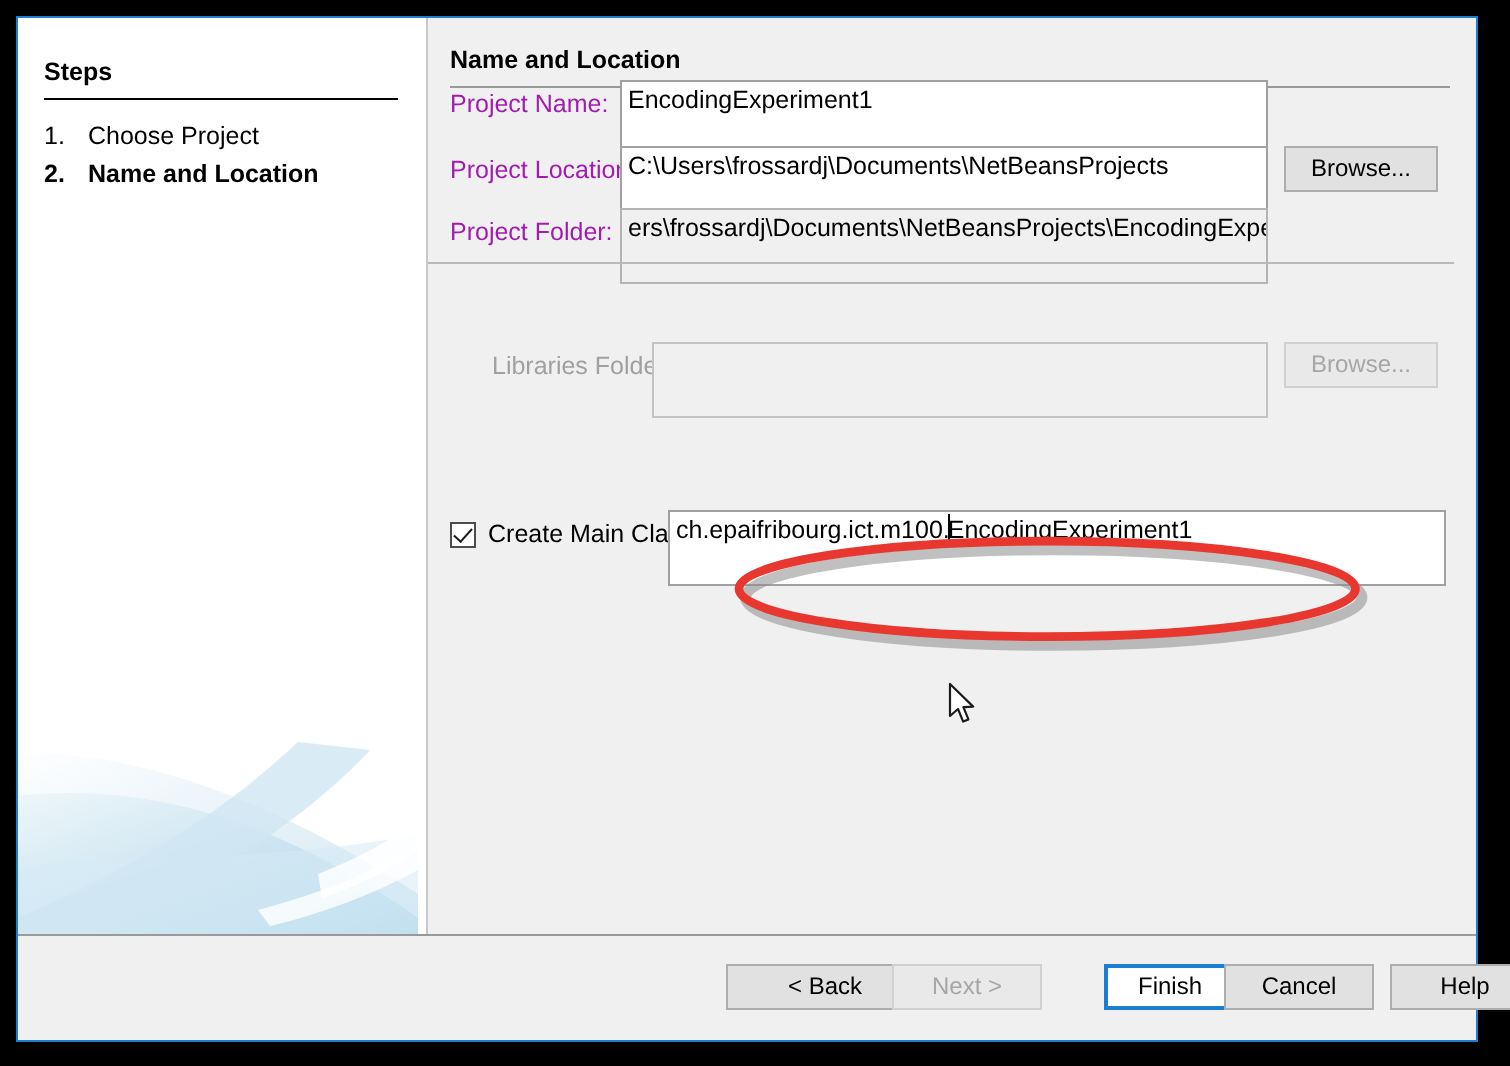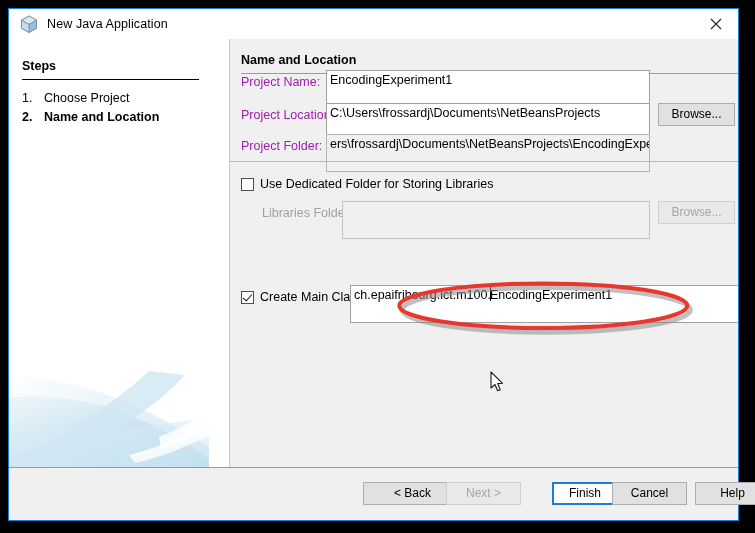--- a/index.html
+++ b/index.html
@@ -81,21 +81,20 @@
   }
 
   
   #steps-panel {
     position: relative;
     width: 204px;
     flex: 0 0 204px;
     background: #ffffff;
     border-right: 1px solid #c8c8c8;
     overflow: hidden;
-    padding-left: 16px;
   }
   #steps-title {
     position: absolute;
     left: 13px;
     top: 20px;
     font-size: 12.5px;
     font-weight: bold;
     color: #000000;
   }
   #steps-rule {
@@ -295,37 +294,20 @@
     pointer-events: none;
   }
 </style>
 </head>
 <body>
 
 <div id="screen">
 
   <div id="dialog">
 
-    <div id="titlebar">
-      <span id="app-icon">
-        <svg width="20" height="20" viewBox="0 0 20 20">
-          <polygon points="10,2 17.5,6.2 17.5,14.2 10,18.4 2.5,14.2 2.5,6.2" fill="#b8cfe0" stroke="#6f8fa6" stroke-width="1"></polygon>
-          <polygon points="10,2 17.5,6.2 10,10.4 2.5,6.2" fill="#dbe9f3" stroke="#6f8fa6" stroke-width="0.8"></polygon>
-          <polygon points="10,10.4 17.5,6.2 17.5,14.2 10,18.4" fill="#9dbdd4" stroke="#6f8fa6" stroke-width="0.8"></polygon>
-          <polygon points="10,10.4 10,18.4 2.5,14.2 2.5,6.2" fill="#c4dbea" stroke="#6f8fa6" stroke-width="0.8"></polygon>
-        </svg>
-      </span>
-      <span id="title-text">New Java Application</span>
-
-      <div id="close-btn">
-        <svg width="12" height="12" viewBox="0 0 12 12">
-          <path d="M1,1 L11,11 M11,1 L1,11" stroke="#2b2b2b" stroke-width="1.2" fill="none"></path>
-        </svg>
-      </div>
-    </div>
 
     <div id="body-split">
 
       <div id="steps-panel">
         <div id="steps-title">Steps</div>
         <div id="steps-rule"></div>
 
         <div id="steps-list">
           <div class="step-row">
             <span class="step-num">1.</span>
@@ -367,24 +349,20 @@
 
         <div class="field-label" style="left:11px; top:69px;">Project Location:</div>
         <div class="text-input" style="left:96px; top:64px; width:324px;" placeholder="">C:\Users\frossardj\Documents\NetBeansProjects</div>
         <div class="btn" style="left:428px; top:64px; width:77px;">Browse...</div>
 
         <div class="field-label" style="left:11px; top:100px;">Project Folder:</div>
         <div class="text-input readonly" style="left:96px; top:95px; width:324px;" placeholder="">ers\frossardj\Documents\NetBeansProjects\EncodingExperiment1</div>
 
         <div style="position:absolute; left:0px; top:122px; width:513px; height:1px; background:#b9b9b9;"></div>
 
-        <div class="check-row" style="left:11px; top:138px;">
-          <span class="cbox"></span>
-          <span>Use Dedicated Folder for Storing Libraries</span>
-        </div>
 
         <div class="field-label disabled" style="left:32px; top:167px;">Libraries Folder:</div>
         <div class="text-input disabled" style="left:112px; top:162px; width:308px;" placeholder=""></div>
         <div class="btn disabled" style="left:428px; top:162px; width:77px;">Browse...</div>
 
 
         <div class="check-row" style="left:11px; top:251px;">
           <span class="cbox checked"></span>
           <span>Create Main Class</span>
         </div>

